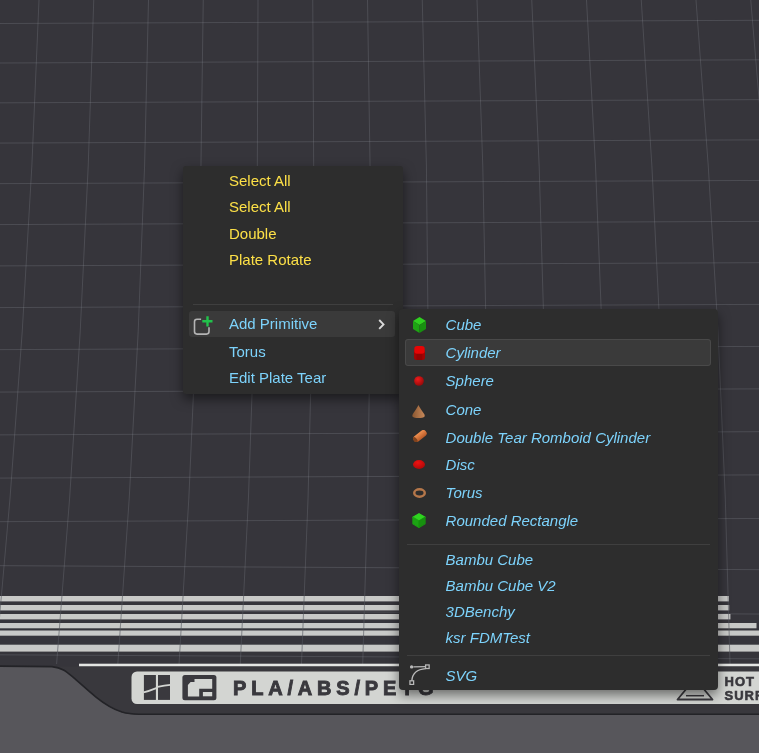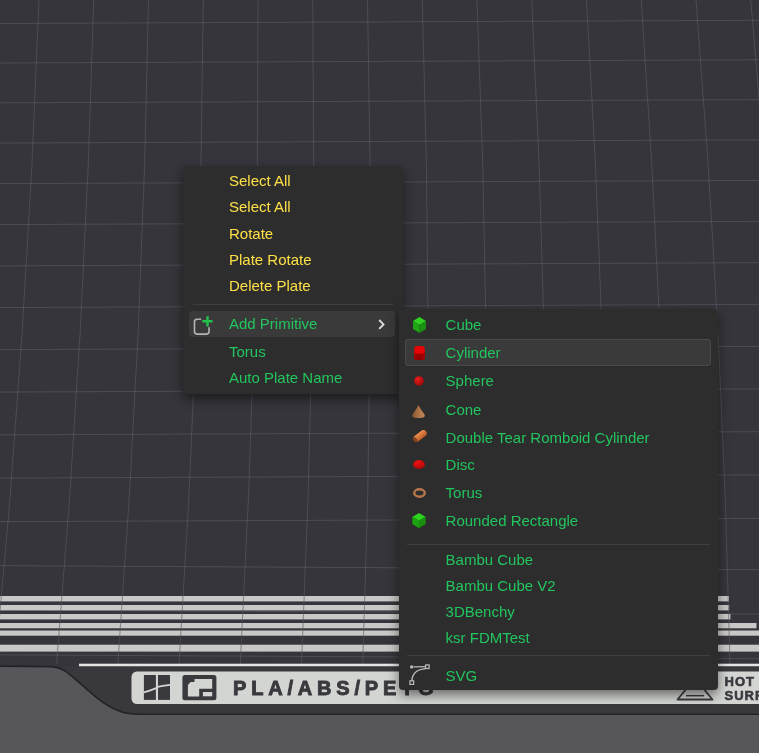--- a/index.html
+++ b/index.html
@@ -3,21 +3,21 @@
 <meta charset="utf-8">
 <style>
   html,body{margin:0;padding:0;}
   body{width:759px;height:753px;overflow:hidden;background:#36353b;
        font-family:"Liberation Sans", sans-serif;}
   #stage{position:relative;width:759px;height:753px;overflow:hidden;}
   #bg{position:absolute;left:0;top:0;}
   .menu{position:absolute;background:#2d2d2d;border-radius:3px;
         box-shadow:0 5px 12px rgba(0,0,0,0.5);}
   .row{position:absolute;left:0;width:100%;height:26px;line-height:26px;
-       font-size:15px;color:#22c55e;white-space:nowrap;}
+       font-size:15px;color:#7dd3fc;white-space:nowrap;}
   .dis{color:#fde047;}
   .sep{position:absolute;height:1px;background:#3f3f3f;}
 </style>
 </head>
 <body>
 <div id="stage">
 <svg id="bg" width="759" height="753" xmlns="http://www.w3.org/2000/svg">
   <rect x="0" y="0" width="759" height="753" fill="#36353b"></rect>
   <g id="hgrid" stroke="rgba(150,155,165,0.23)" stroke-width="1">
         <line x1="0" y1="23.5" x2="759" y2="20.3"></line>
@@ -102,38 +102,37 @@
 
   <path d="M695,678.5 L712.5,699.5 L677.5,699.5 Z" fill="none" stroke="#3a393e" stroke-width="1.8" stroke-linejoin="round"></path>
   <line x1="686" y1="695.7" x2="704" y2="695.7" stroke="#3a393e" stroke-width="1.5"></line>
   <text x="724.5" y="686" font-size="13" font-weight="bold" letter-spacing="1" fill="#3a393e" stroke="#3a393e" stroke-width="0.6">HOT</text>
   <text x="724.5" y="700" font-size="13" font-weight="bold" letter-spacing="1" fill="#3a393e" stroke="#3a393e" stroke-width="0.6">SURFACE</text>
 </svg>
 
 <div class="menu" id="m1" style="left:183.2px;top:166.2px;width:220.3px;height:228.3px;">
   <div class="row dis" style="top:2.1px;padding-left:45.8px;">Select All</div>
   <div class="row dis" style="top:28.3px;padding-left:45.8px;">Select All</div>
-  <div class="row dis" style="top:54.4px;padding-left:45.8px;">Rotate</div>
+  <div class="row dis" style="top:54.4px;padding-left:45.8px;">Double</div>
   <div class="row dis" style="top:80.6px;padding-left:45.8px;">Plate Rotate</div>
-  <div class="row dis" style="top:106.8px;padding-left:45.8px;">Delete Plate</div>
   <div class="sep" style="top:138.3px;left:10.3px;width:200px;"></div>
   <div style="position:absolute;left:5.8px;top:144.6px;width:206px;height:26px;background:#3a3a3a;border-radius:3px;"></div>
   <div class="row" style="top:144.6px;padding-left:45.8px;">Add Primitive</div>
   <svg style="position:absolute;left:9.5px;top:146.6px;" width="21" height="24" viewBox="0 0 21 24">
     <path d="M8.1,6.2 H4 Q1.5,6.2 1.5,8.7 V18.6 Q1.5,21.1 4,21.1 H13.5 Q16,21.1 16,18.6 V14.3" fill="none" stroke="#b4b4b4" stroke-width="1.6"></path>
     <path d="M14.5,3.3 V13.4 M9.3,8.3 H19.5" stroke="#21c24b" stroke-width="2.4" fill="none"></path>
   </svg>
   <svg style="position:absolute;left:194.5px;top:153.3px;" width="7" height="11" viewBox="0 0 7 11">
     <path d="M1.2,1 L5.5,5.4 L1.2,9.8" fill="none" stroke="#dadada" stroke-width="1.9"></path>
   </svg>
   <div class="row" style="top:172.4px;padding-left:45.8px;">Torus</div>
-  <div class="row" style="top:198.6px;padding-left:45.8px;">Auto Plate Name</div>
+  <div class="row" style="top:198.6px;padding-left:45.8px;">Edit Plate Tear</div>
 </div>
 
-<div class="menu" id="m2" style="left:399px;top:308.5px;width:318.6px;height:381px;border-radius:4px;">
+<div class="menu" id="m2" style="left:399px;top:308.5px;width:318.6px;height:381px;border-radius:4px;font-style:italic;">
   <div style="position:absolute;left:6.3px;top:30.8px;width:306.2px;height:27.1px;background:#3a3a3a;border-radius:3px;box-shadow:inset 0 0 0 1px rgba(255,255,255,0.08);"></div>
   <div class="row" style="top:3px;padding-left:46.6px;">Cube</div>
   <div class="row" style="top:31.2px;padding-left:46.6px;">Cylinder</div>
   <div class="row" style="top:59.3px;padding-left:46.6px;">Sphere</div>
   <div class="row" style="top:88px;padding-left:46.6px;">Cone</div>
   <div class="row" style="top:116px;padding-left:46.6px;">Double Tear Romboid Cylinder</div>
   <div class="row" style="top:143.4px;padding-left:46.6px;">Disc</div>
   <div class="row" style="top:171.2px;padding-left:46.6px;">Torus</div>
   <div class="row" style="top:199.1px;padding-left:46.6px;">Rounded Rectangle</div>
   <div class="sep" style="top:235px;left:8px;width:303px;"></div>

